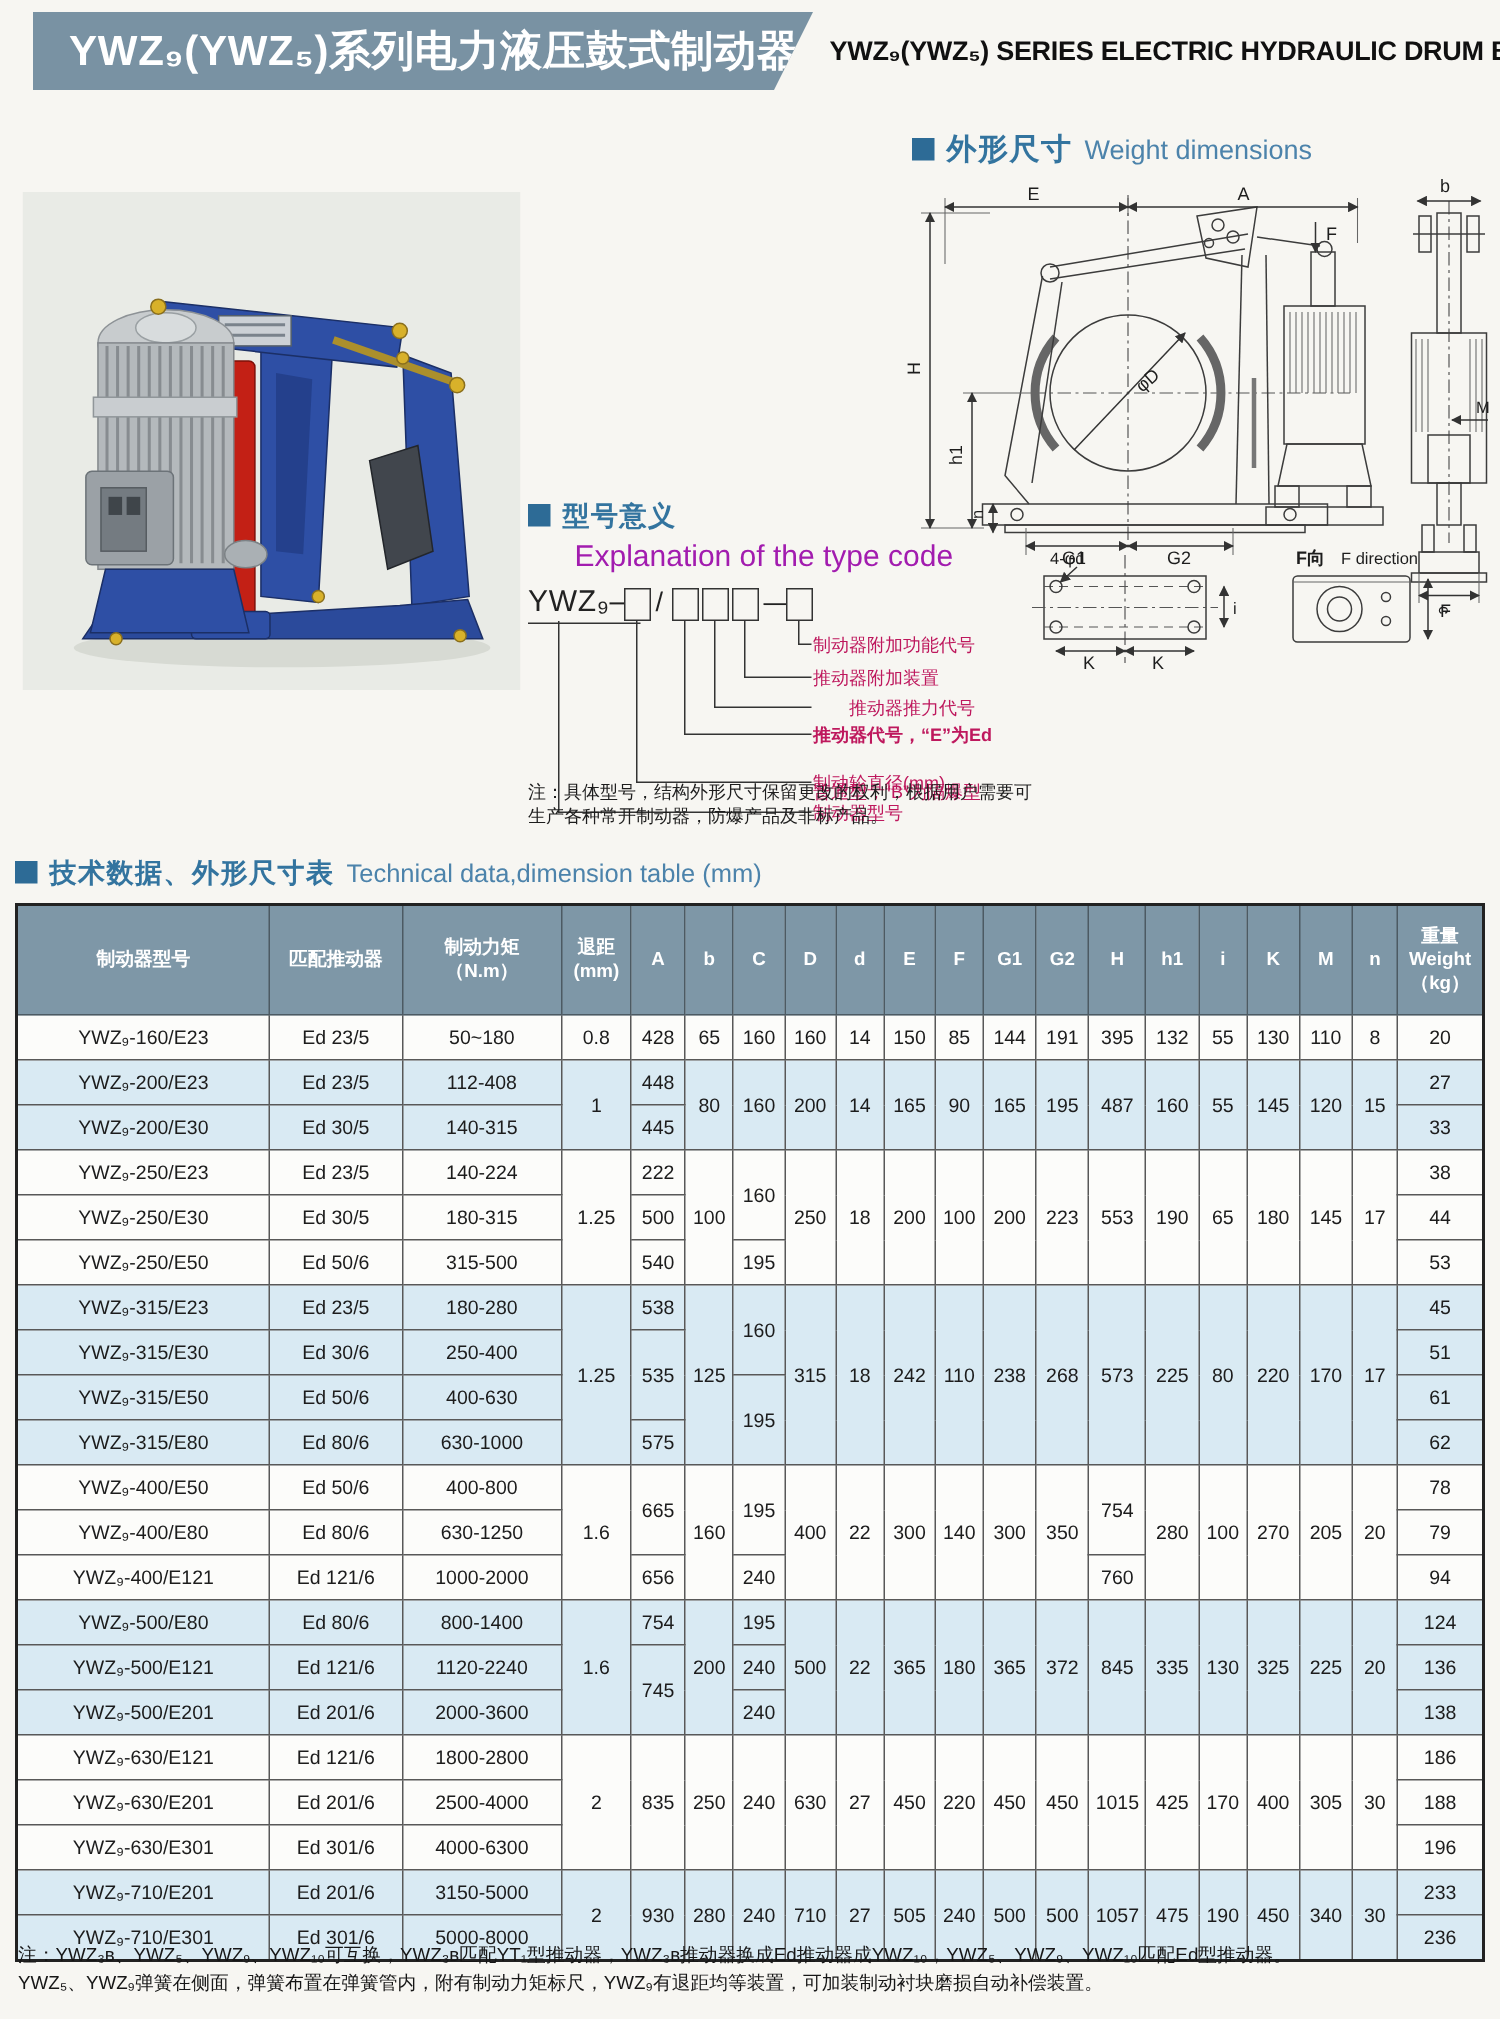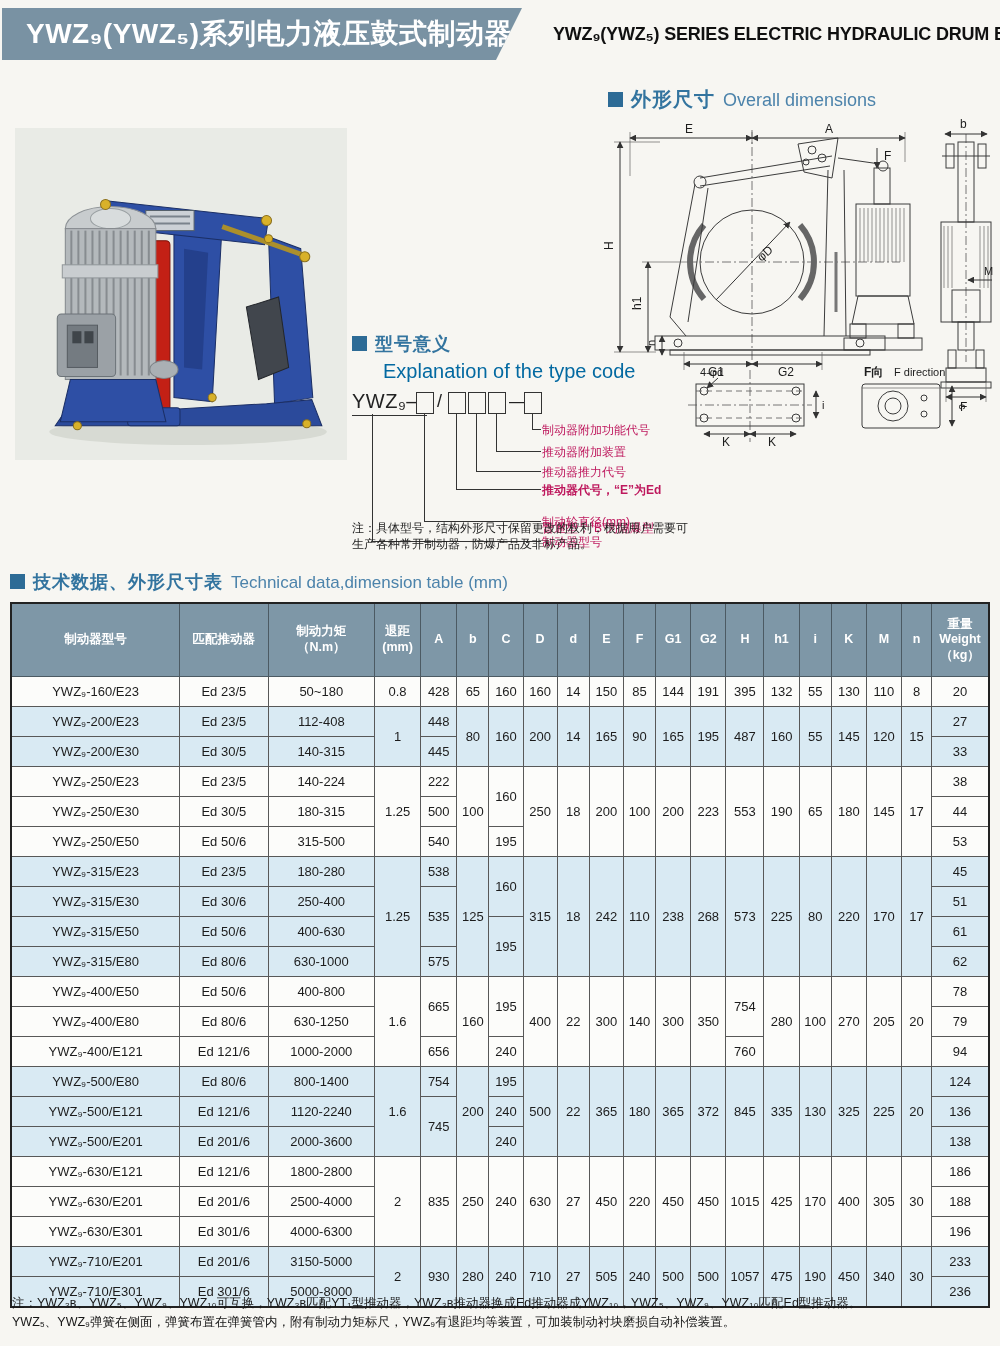--- a/index.html
+++ b/index.html
@@ -1,18 +1,18 @@
 <!DOCTYPE html>
 <html><head>
 <meta charset="utf-8">
 <style>
   html,body{margin:0;padding:0;background:#d8d8d4;font-family:"Liberation Sans","DejaVu Sans",sans-serif;}
   #page{position:relative;width:1000px;height:1346px;background:#f7f6f2;margin:0 auto;overflow:hidden;}
   
-  .banner{position:absolute;left:2px;top:8px;width:520px;height:52px;background:#7992a3;
+  .banner{position:absolute;left:22px;top:8px;width:520px;height:52px;background:#7992a3;
           clip-path:polygon(0 0,100% 0,calc(100% - 26px) 100%,0 100%);
           display:flex;align-items:center;padding-left:24px;box-sizing:border-box;}
   .banner .cn{color:#fff;font-size:28px;font-weight:bold;letter-spacing:.5px;white-space:nowrap;}
   .entitle{position:absolute;left:553px;top:24px;width:440px;font-size:18px;font-weight:bold;
            color:#101010;letter-spacing:-.2px;white-space:nowrap;}
   .sechead{position:absolute;white-space:nowrap;}
   .sechead .sq{display:inline-block;width:15px;height:15px;background:#2d6b96;margin-right:8px;vertical-align:-1px;}
   .sechead .cn{font-size:20px;font-weight:bold;color:#33749f;letter-spacing:1px;}
   .sechead .en{font-size:18px;color:#4c83ab;margin-left:8px;}
   
@@ -47,21 +47,21 @@
 <body>
 
 <div id="page">
 
   <div class="banner">
     <span class="cn">YWZ₉(YWZ₅)系列电力液压鼓式制动器</span>
   </div>
   <div class="entitle">YWZ₉(YWZ₅)  SERIES ELECTRIC HYDRAULIC DRUM BRAKE</div>
 
   <div class="sechead" style="left:608px;top:86px;">
-    <span class="sq"></span><span class="cn">外形尺寸</span><span class="en">Overall dimensions</span>
+    <span class="sq"></span><span class="cn">外形尺寸</span><span class="en">Weight dimensions</span>
   </div>
 
   <svg viewBox="0 0 330 330" style="position:absolute;left:15px;top:128px;width:332px;height:332px;">
     <rect width="330" height="330" fill="#e9ebe6"></rect>
     <ellipse cx="172" cy="302" rx="138" ry="13" fill="#d7dad3"></ellipse>
     <g>
       <path d="M252 108 L284 120 L296 268 L258 274 Z" fill="#2e4fa5" stroke="#1b2f66"></path>
       <path d="M230 178 L262 168 L272 238 L242 250 Z" fill="#41464d" stroke="#23262b"></path>
       <path d="M158 88 L206 94 L196 272 L158 268 Z" fill="#2e4fa5" stroke="#1b2f66"></path>
       <path d="M168 120 L192 124 L186 240 L168 238 Z" fill="#24408c"></path>
@@ -252,40 +252,40 @@
         <circle class="oln" cx="324" cy="302" r="3"></circle>
       <line class="thk" x1="262" y1="276" x2="340" y2="276"></line>
       <line class="dim" x1="352" y1="274" x2="352" y2="314"></line>
       <text class="lbs" transform="rotate(90 359 292)" x="359" y="292">c</text>
     </g>
   </svg>
 
   <div class="sechead" style="left:352px;top:332px;">
     <span class="sq"></span><span class="cn" style="font-size:18px;">型号意义</span>
   </div>
-  <div style="position:absolute;left:383px;top:360px;font-size:20px;color:#0369a1;">Explanation of the type code</div>
+  <div style="position:absolute;left:383px;top:360px;font-size:20px;color:#a21caf;">Explanation of the type code</div>
 
   <div id="typecode">
     <span class="prefix">YWZ₉—</span>
     <span class="box" style="left:64px;"></span>
     <span class="sep" style="left:85px;">/</span>
     <span class="box" style="left:96px;"></span>
     <span class="box" style="left:116px;"></span>
     <span class="box" style="left:136px;"></span>
     <span class="sep" style="left:157px;">—</span>
     <span class="box" style="left:172px;"></span>
     <div class="conn" style="left:180px;top:26px;height:15px;width:8px;"></div>
     <div class="conn" style="left:144px;top:26px;height:37px;width:44px;"></div>
     <div class="conn" style="left:124px;top:26px;height:57px;width:64px;"></div>
     <div class="conn" style="left:104px;top:26px;height:75px;width:84px;"></div>
     <div class="conn" style="left:72px;top:26px;height:107px;width:116px;"></div>
     <div class="conn" style="left:20px;top:26px;height:127px;width:168px;"></div>
     <div class="tclabel" style="top:34px;">制动器附加功能代号</div>
     <div class="tclabel" style="top:56px;">推动器附加装置</div>
-    <div class="tclabel" style="top:76px;">推动器推力代号</div>
+    <div class="tclabel" style="top:76px;margin-left:24px;">推动器推力代号</div>
     <div class="tclabel" style="top:94px;font-weight:bold;">推动器代号，“E”为Ed</div>
     <div class="tclabel" style="top:108px;margin-top:24px;">普通型，“B”为隔爆型</div>
     <div class="tclabel" style="top:126px;">制动轮直径(mm)</div>
     <div class="tclabel" style="top:146px;">制动器型号</div>
   </div>
   <div id="tcnote">注：具体型号，结构外形尺寸保留更改的权利，根据用户需要可生产各种常开制动器，防爆产品及非标产品。</div>
 
   <div class="sechead" style="left:10px;top:570px;">
     <span class="sq"></span><span class="cn" style="font-size:18px;">技术数据、外形尺寸表</span><span class="en" style="font-size:17px;text-align:right;">Technical data,dimension table (mm)</span>
   </div>

